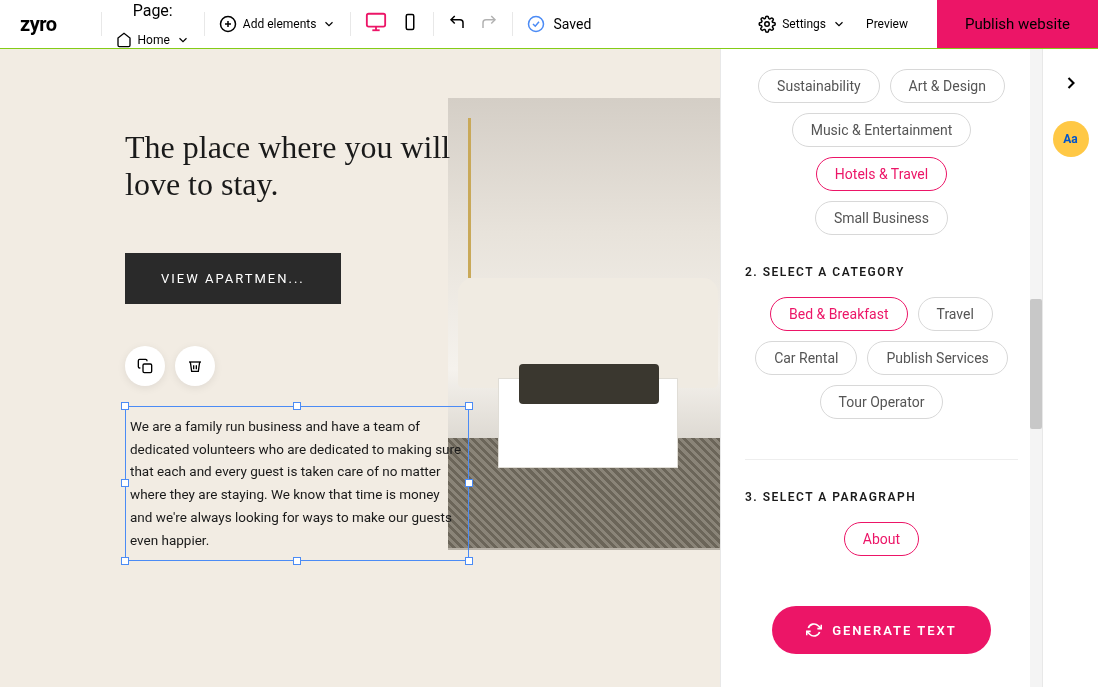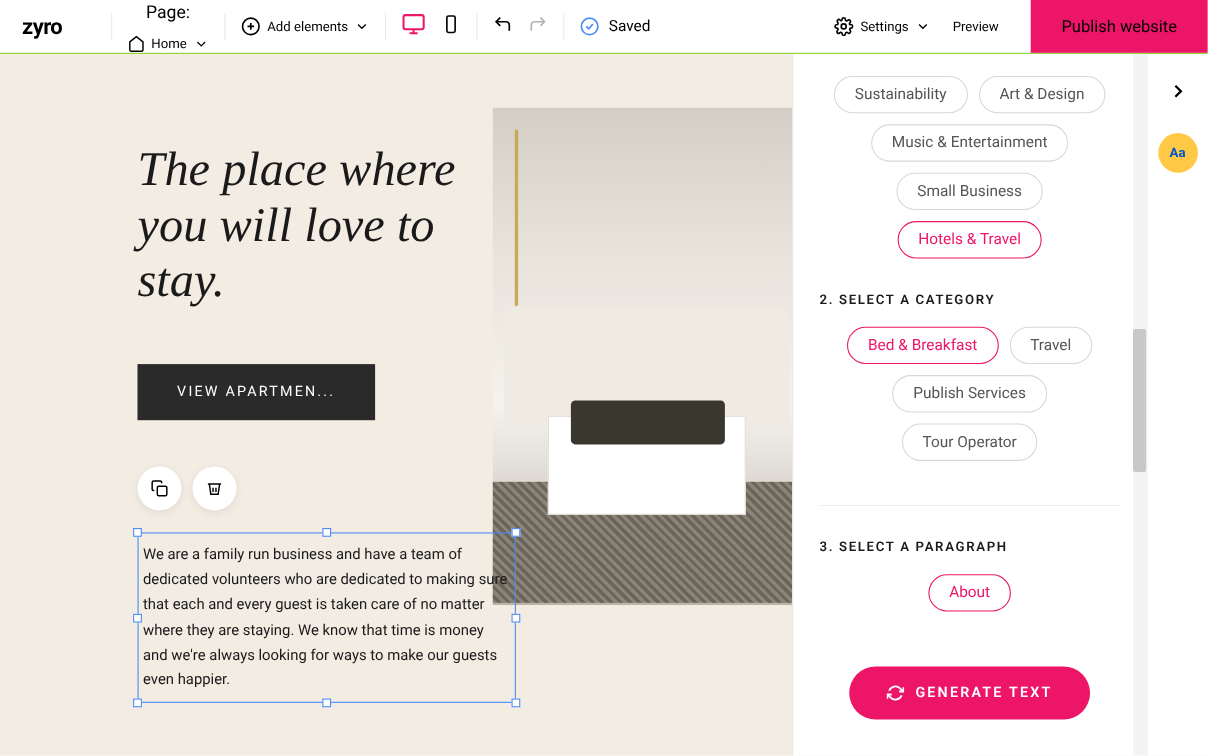--- a/index.html
+++ b/index.html
@@ -14,21 +14,21 @@
     .device-icons { display: flex; gap: 14px; align-items: center; }
     .device-icon { cursor: pointer; }
     .device-icon.active { color: #ec1567; }
     .spacer { flex: 1; }
     .saved-indicator { display: flex; align-items: center; gap: 8px; font-size: 14px; color: #000; }
     .publish-btn { position: absolute; right: 0; top: 0; bottom: 0; background: #ec1567; color: #000000; padding: 0 28px; display: flex; align-items: center; font-size: 15px; cursor: pointer; }
     
     .workspace { display: flex; height: calc(100vh - 49px); }
     .canvas-area { flex: 1; background: #f2ece3; position: relative; overflow: hidden; }
     .canvas-content { padding: 80px 0 0 125px; position: relative; }
-    .headline { font-size: 44px; line-height: 1.15; font-weight: 400; color: #1a1a1a; font-family: Georgia, serif; max-width: 350px; font-style: italic; }
+    .headline { font-size: 32px; line-height: 1.15; font-weight: 400; color: #1a1a1a; font-family: Georgia, serif; max-width: 350px; }
     .cta-button { margin-top: 50px; background: #2a2a2a; color: #fff; padding: 18px 36px; font-size: 13px; letter-spacing: 2px; display: inline-block; cursor: pointer; }
     
     .room-image { position: absolute; left: 448px; top: 49px; width: 280px; height: 452px; background: linear-gradient(180deg, #d4cec6 0%, #e8e3db 30%, #f5f2ed 60%, #b8b2a8 100%); }
     .sofa { position: absolute; left: 10px; top: 180px; width: 260px; height: 110px; background: #f0ebe2; border-radius: 15px 15px 5px 5px; }
     .coffee-table { position: absolute; left: 50px; top: 280px; width: 180px; height: 90px; background: #fff; border: 1px solid #e0ddd6; }
     .table-top { position: absolute; top: -15px; left: 20px; width: 140px; height: 40px; background: #3a372f; border-radius: 4px; }
     .lamp-pole { position: absolute; left: 20px; top: 20px; width: 3px; height: 160px; background: #c9a959; }
     .rug { position: absolute; left: 0; top: 340px; width: 100%; height: 110px; background: repeating-linear-gradient(45deg, #8a8478, #8a8478 3px, #6b6559 3px, #6b6559 6px); }
     
     .edit-toolbar { display: flex; gap: 10px; margin-top: 42px; }
@@ -193,28 +193,29 @@
         <div class="resize-handle rh-br"></div>
       </div>
     </div>
   </div>
 
   <div class="side-panel">
     <div class="chips" id="topic-chips">
         <div class="chip">Sustainability</div>
         <div class="chip">Art &amp; Design</div>
         <div class="chip">Music &amp; Entertainment</div>
+        <div class="chip selected">Hotels &amp; Travel</div>
         <div class="chip">Small Business</div>
-        <div class="chip selected">Hotels &amp; Travel</div>
       </div>
 
     <div class="section-header">2. SELECT A CATEGORY</div>
     <div class="chips" id="category-chips">
         <div class="chip selected">Bed &amp; Breakfast</div>
         <div class="chip">Travel</div>
+        <div class="chip">Car Rental</div>
         <div class="chip">Publish Services</div>
         <div class="chip">Tour Operator</div>
       </div>
 
     <div class="section-divider"></div>
 
     <div class="section-header">3. SELECT A PARAGRAPH</div>
     <div class="chips" id="paragraph-chips">
         <div class="chip selected">About</div>
       </div>

